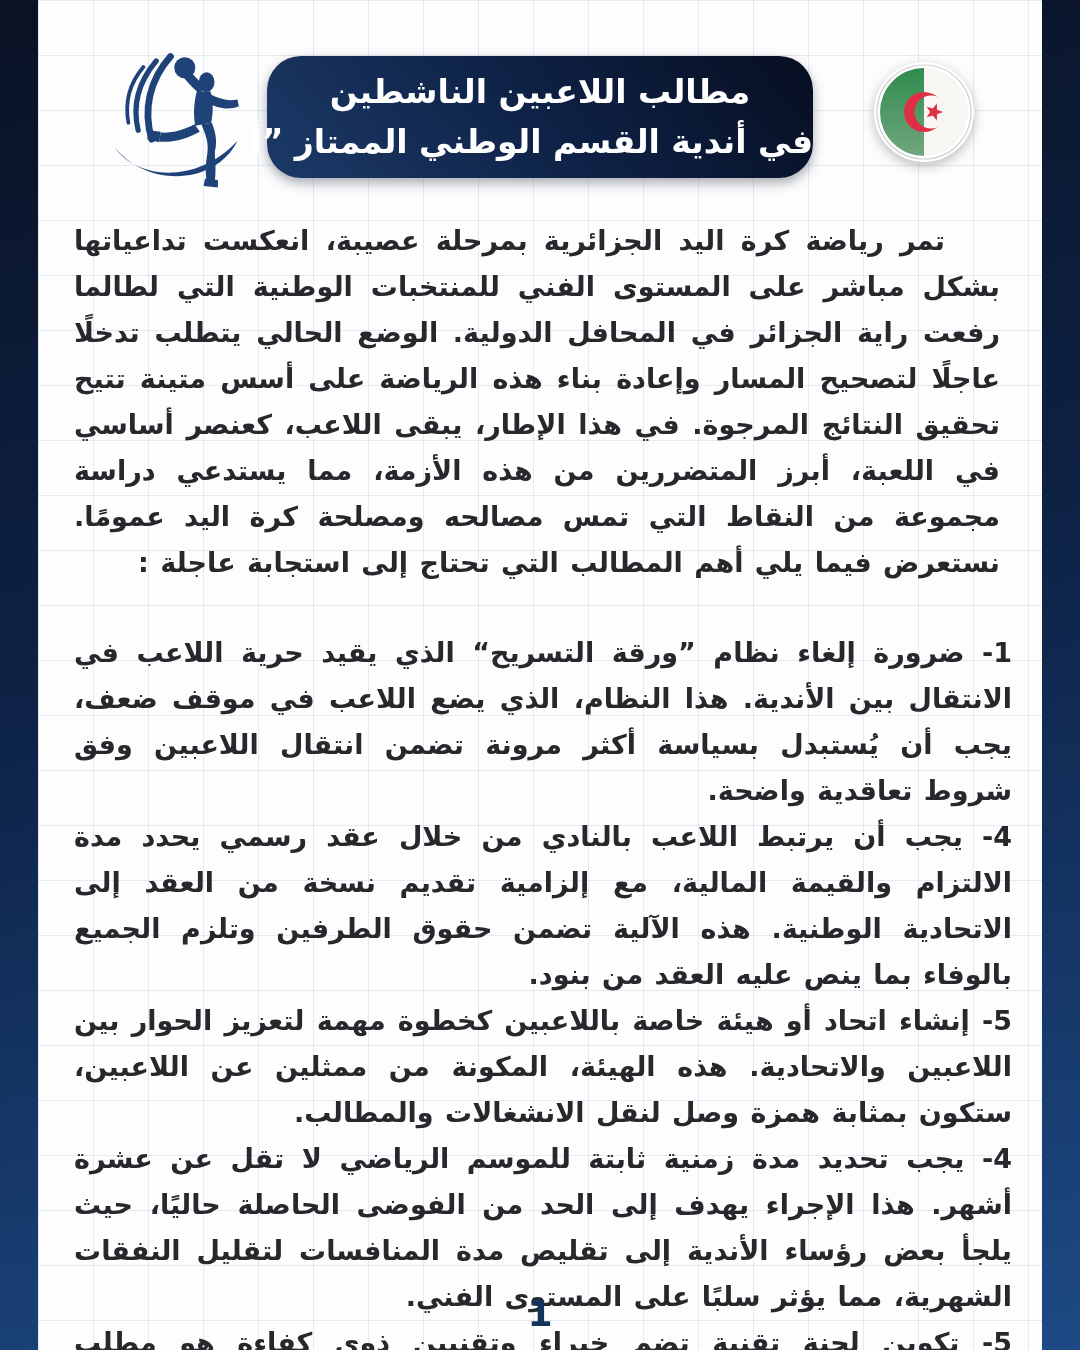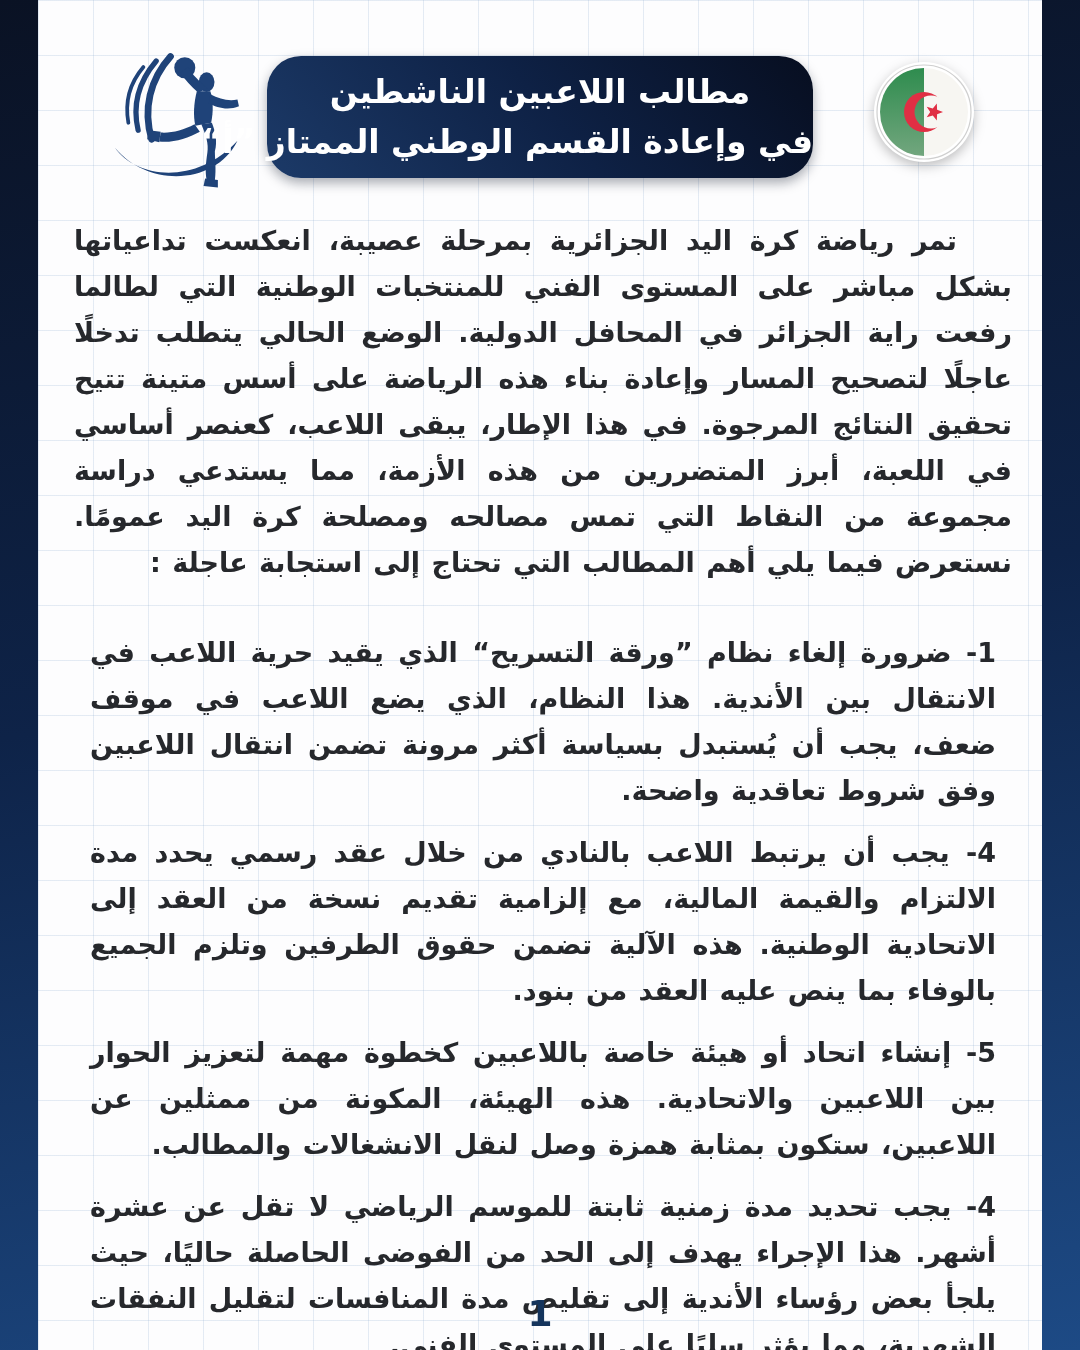--- a/index.html
+++ b/index.html
@@ -29,22 +29,22 @@
   .title-line{font-size:33px;font-weight:bold;line-height:50px;white-space:nowrap;}
   .flag{
     position:absolute;right:68px;top:62px;width:100px;height:100px;
     filter:drop-shadow(0 4px 6px rgba(0,0,0,.25));
   }
   .body-text{
     direction:rtl;padding:6px 30px 0 36px;color:#26282c;
     font-weight:bold;font-size:27px;line-height:46px;
     text-align:justify;word-spacing:2px;
   }
-  .intro{margin:0 0 44px 0;text-indent:55px;}
-  .demand{margin:16px;}
+  .intro{margin:0 12px 44px 0;text-indent:55px;}
+  .demand{margin:0;}
   .page-number{
     position:absolute;bottom:16px;left:0;width:100%;text-align:center;
     color:#14345c;font-size:36px;font-weight:bold;
   }
 </style>
 </head>
 <body>
 
 <div class="page">
 
@@ -63,21 +63,21 @@
         <path d="M152,64 C164,70 176,74 188,71 L190,80 C176,86 160,82 150,76 Z"></path>
         <path d="M131,104 C116,112 100,116 86,115 L84,127 C102,129 122,123 138,114 Z"></path>
         <path d="M70,112 L86,114 L84,128 L68,124 Z"></path>
         <path d="M140,104 C146,118 150,130 148,142 C146,156 145,166 147,178 L158,178 C160,164 158,150 158,140 C162,126 158,112 154,102 Z"></path>
         <path d="M145,176 L162,178 L162,188 L143,186 Z"></path>
       </g>
     </svg>
 
     <div class="title-pill">
       <div class="title-line">مطالب اللاعبين الناشطين</div>
-      <div class="title-line">في وإعادة القسم الوطني الممتاز ”أ“</div>
+      <div class="title-line">في أندية القسم الوطني الممتاز ”أ“</div>
     </div>
 
     <svg class="flag" viewBox="0 0 100 100" aria-hidden="true">
       <defs>
         <linearGradient id="grn" x1="0" y1="0" x2="0" y2="1">
           <stop offset="0" stop-color="#2e8c4e"></stop>
           <stop offset="1" stop-color="#72a67e"></stop>
         </linearGradient>
         <clipPath id="clipc">
             <circle cx="50" cy="50" r="44"></circle>

